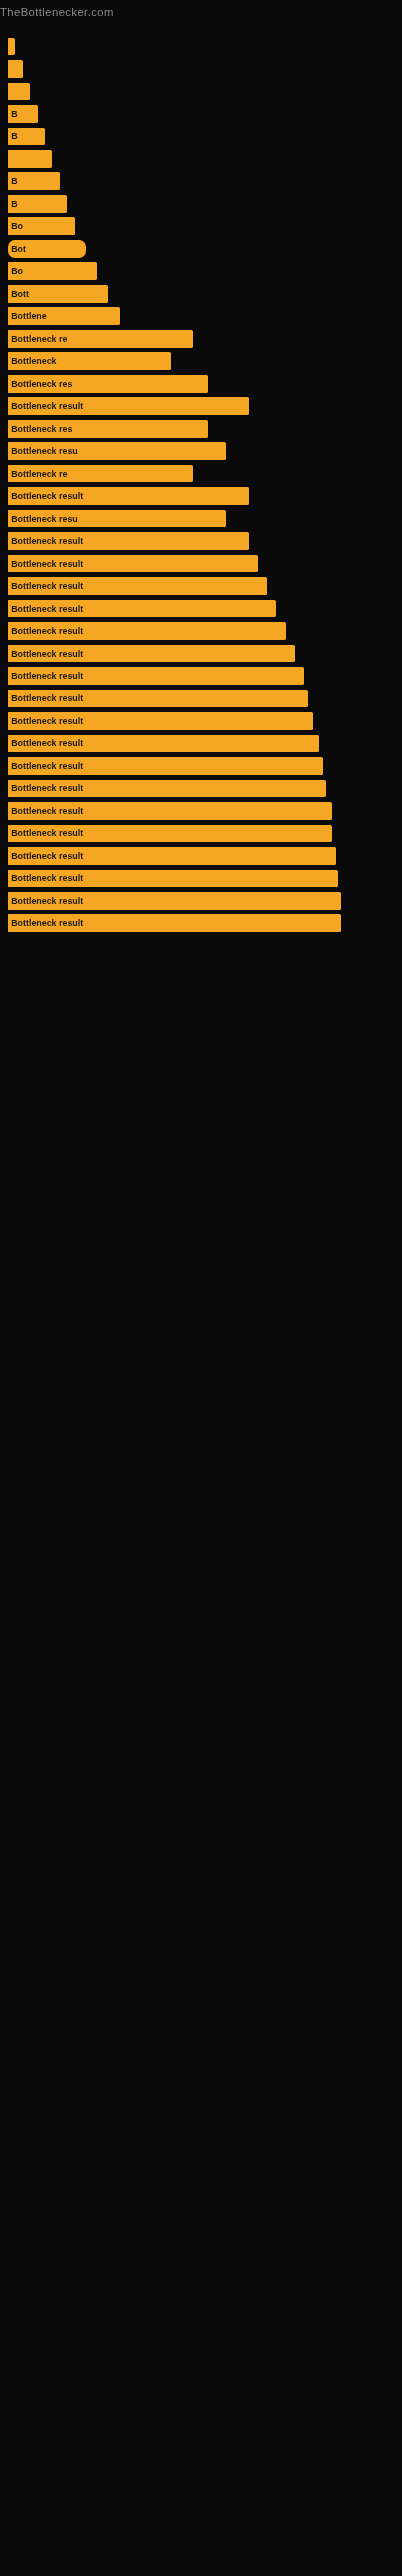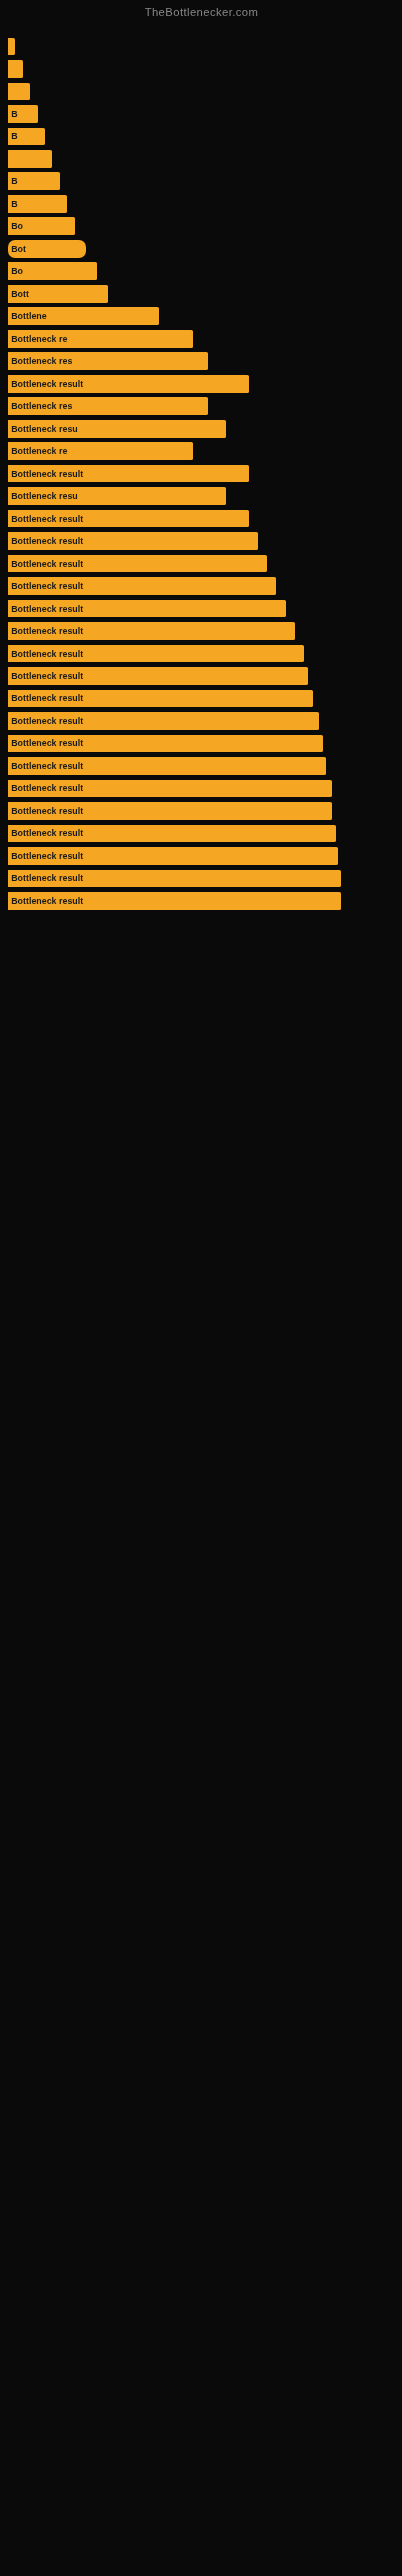--- a/index.html
+++ b/index.html
@@ -10,21 +10,20 @@
     body {
       background-color: #0a0a0a;
       width: 403px;
       min-height: 2576px;
       font-family: Arial, sans-serif;
       position: relative;
     }
     .site-title {
       color: #888;
       font-size: 11.3px;
-      text-align: center;
       padding: 6.4px 0 3.2px 0;
       letter-spacing: 0.4px;
     }
     .bars-container {
       padding: 16px 8px 8px 8px;
       display: flex;
       flex-direction: column;
       gap: 0px;
     }
     .bar-row {
@@ -108,30 +107,35 @@
       <div class="bar" style="width: 89px;">
         <span class="bar-label">Bo</span>
       </div>
     </div>
     <div class="bar-row">
       <div class="bar" style="width: 100px;">
         <span class="bar-label">Bott</span>
       </div>
     </div>
     <div class="bar-row">
-      <div class="bar" style="width: 151px;">
+      <div class="bar" style="width: 112px;">
         <span class="bar-label">Bottlene</span>
       </div>
     </div>
     <div class="bar-row">
       <div class="bar" style="width: 185px;">
         <span class="bar-label">Bottleneck re</span>
       </div>
     </div>
     <div class="bar-row">
+      <div class="bar" style="width: 163px;">
+        <span class="bar-label">Bottleneck</span>
+      </div>
+    </div>
+    <div class="bar-row">
       <div class="bar" style="width: 200px;">
         <span class="bar-label">Bottleneck res</span>
       </div>
     </div>
     <div class="bar-row">
       <div class="bar" style="width: 241px;">
         <span class="bar-label">Bottleneck result</span>
       </div>
     </div>
     <div class="bar-row">

